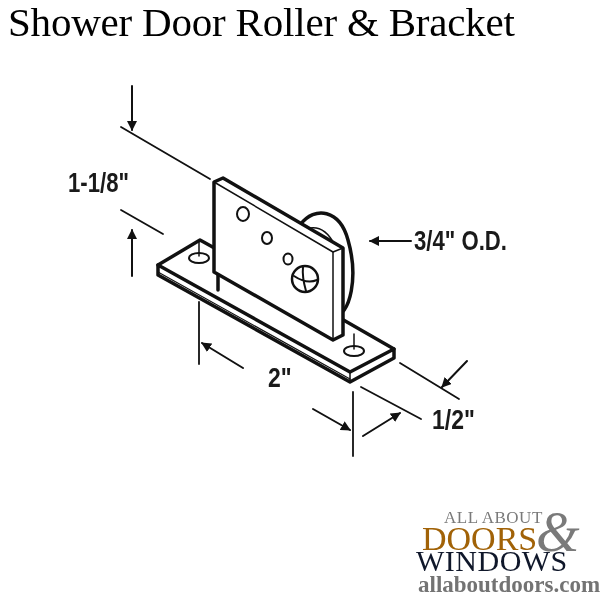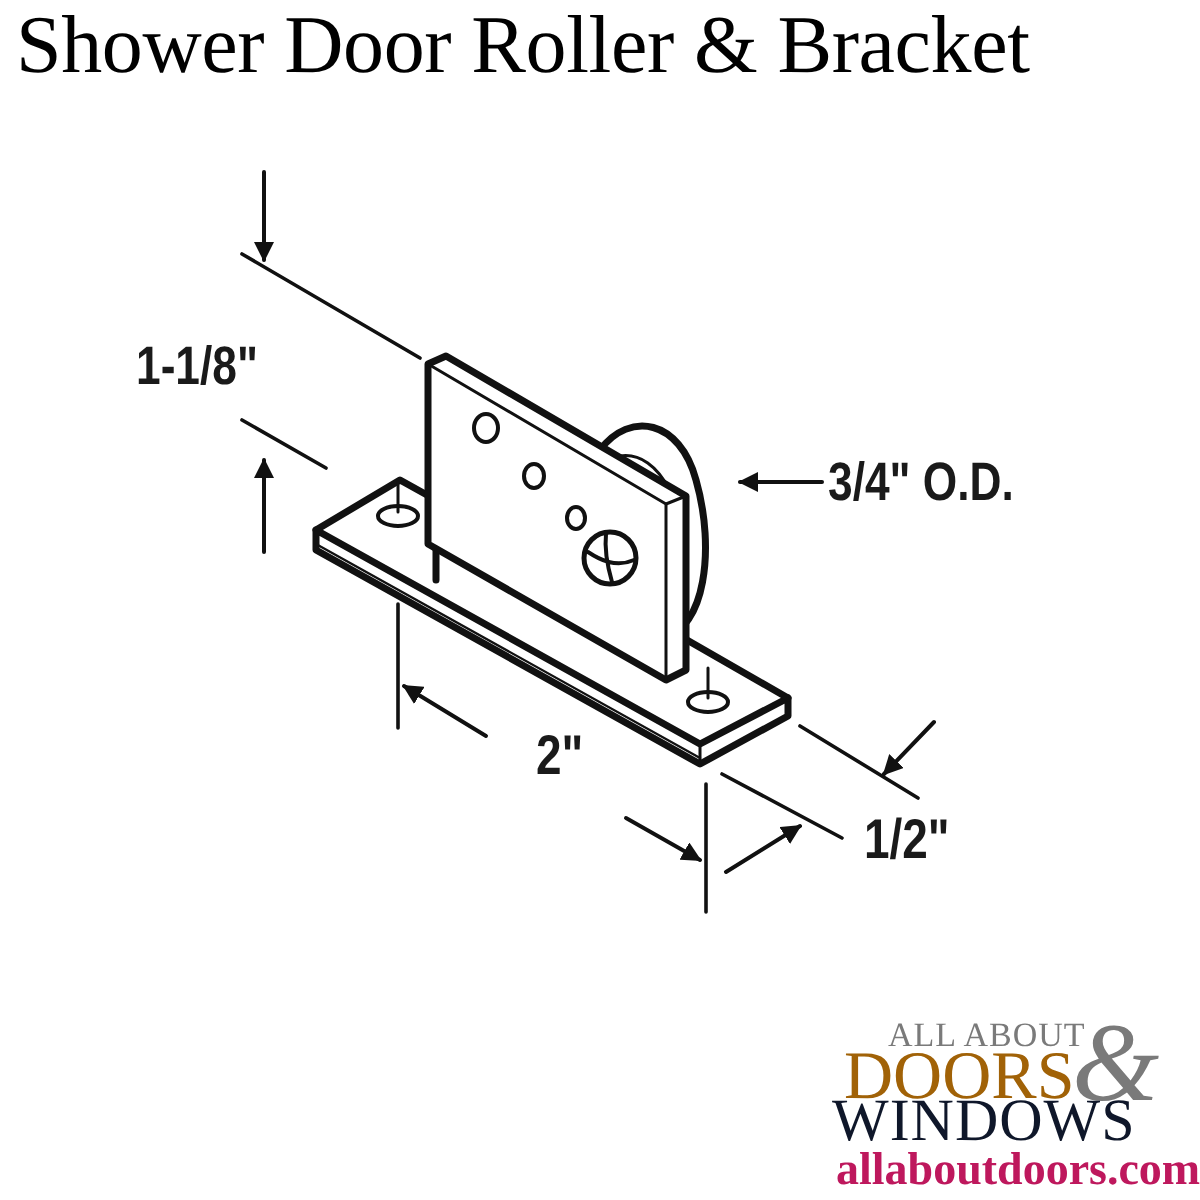--- a/index.html
+++ b/index.html
@@ -32,21 +32,21 @@
     .logo .amp {
       position: absolute; left: 122px; top: -6px;
       font-family: "Liberation Serif", serif; font-size: 56px; color: #7a7a7a; font-style: italic;
     }
     .logo .l3 {
       position: absolute; left: 2px; top: 38px;
       font-family: "Liberation Serif", serif; font-size: 30px; color: #0f172a; letter-spacing: 0.5px;
     }
     .logo .l4 {
       position: absolute; left: 4px; top: 66px;
-      font-family: "Liberation Serif", serif; font-size: 23px; font-weight: bold; color: #be185d;
+      font-family: "Liberation Serif", serif; font-size: 23px; font-weight: bold; color: #737373;
     }
   </style>
 </head>
 <body>
 
 <div class="title">Shower Door Roller &amp; Bracket</div>
 
 <svg class="drawing" viewBox="0 0 600 600" xmlns="http://www.w3.org/2000/svg">
   <defs>
     <marker id="ah" markerWidth="10" markerHeight="10" refX="9" refY="5" orient="auto" markerUnits="userSpaceOnUse">

